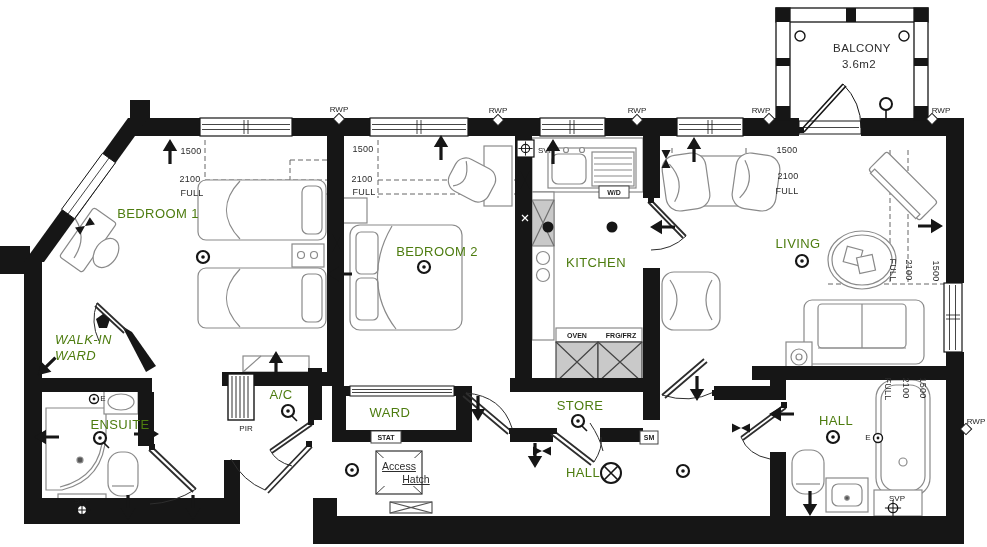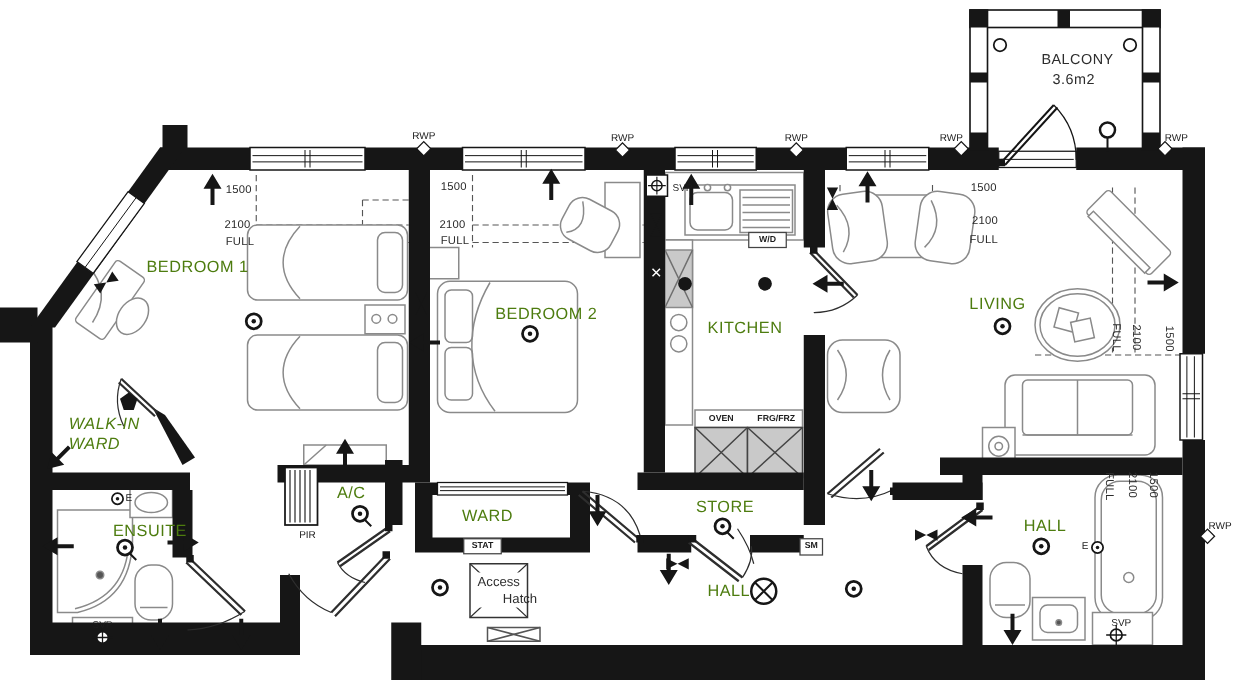--- a/index.html
+++ b/index.html
@@ -6,21 +6,21 @@
   .plan{position:relative;width:987px;height:547px;background:#fff;
         font-family:"Liberation Sans",sans-serif;overflow:hidden;}
   .plan svg{position:absolute;left:0;top:0;}
   .lbl{position:absolute;transform:translate(-50%,-50%);white-space:nowrap;color:#4d7c0f;}
   .room{font-size:13px;letter-spacing:.4px;}
   .rooml{transform:translate(0,-50%);font-style:italic;}
   .dim{font-size:9px;color:#2b2b2b;letter-spacing:.2px;}
   .vert{transform:translate(-50%,-50%) rotate(90deg);}
   .svc{font-size:8px;font-weight:normal;color:#1c1c1c;}
   .tiny{font-size:7px;font-weight:bold;color:#1c1c1c;}
-  .acc{font-size:10.5px;color:#2d2d2d;}
+  .acc{font-size:10.5px;color:#2d2d2d;text-decoration:underline;}
   .balc{font-size:11.5px;letter-spacing:.4px;color:#2d2d2d;padding-left:22px;}
 </style>
 </head>
 <body>
 
 <div class="plan">
 
 <svg width="987" height="547" viewBox="0 0 987 547" xmlns="http://www.w3.org/2000/svg">
 
   <defs>

